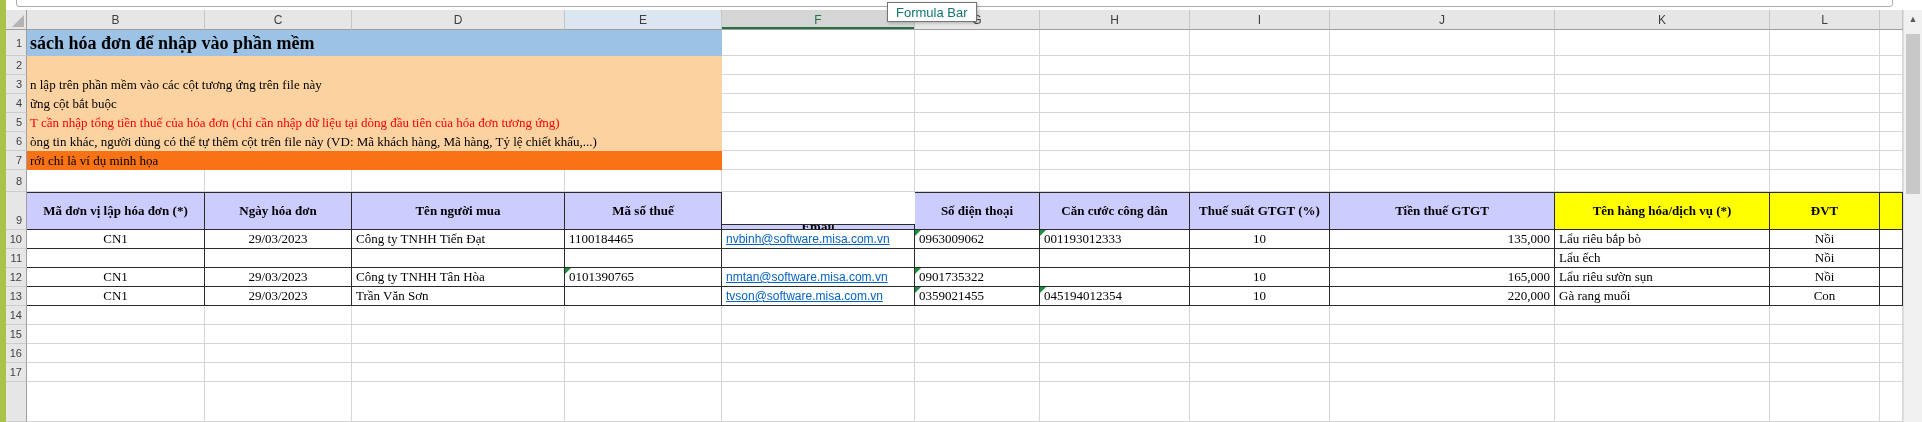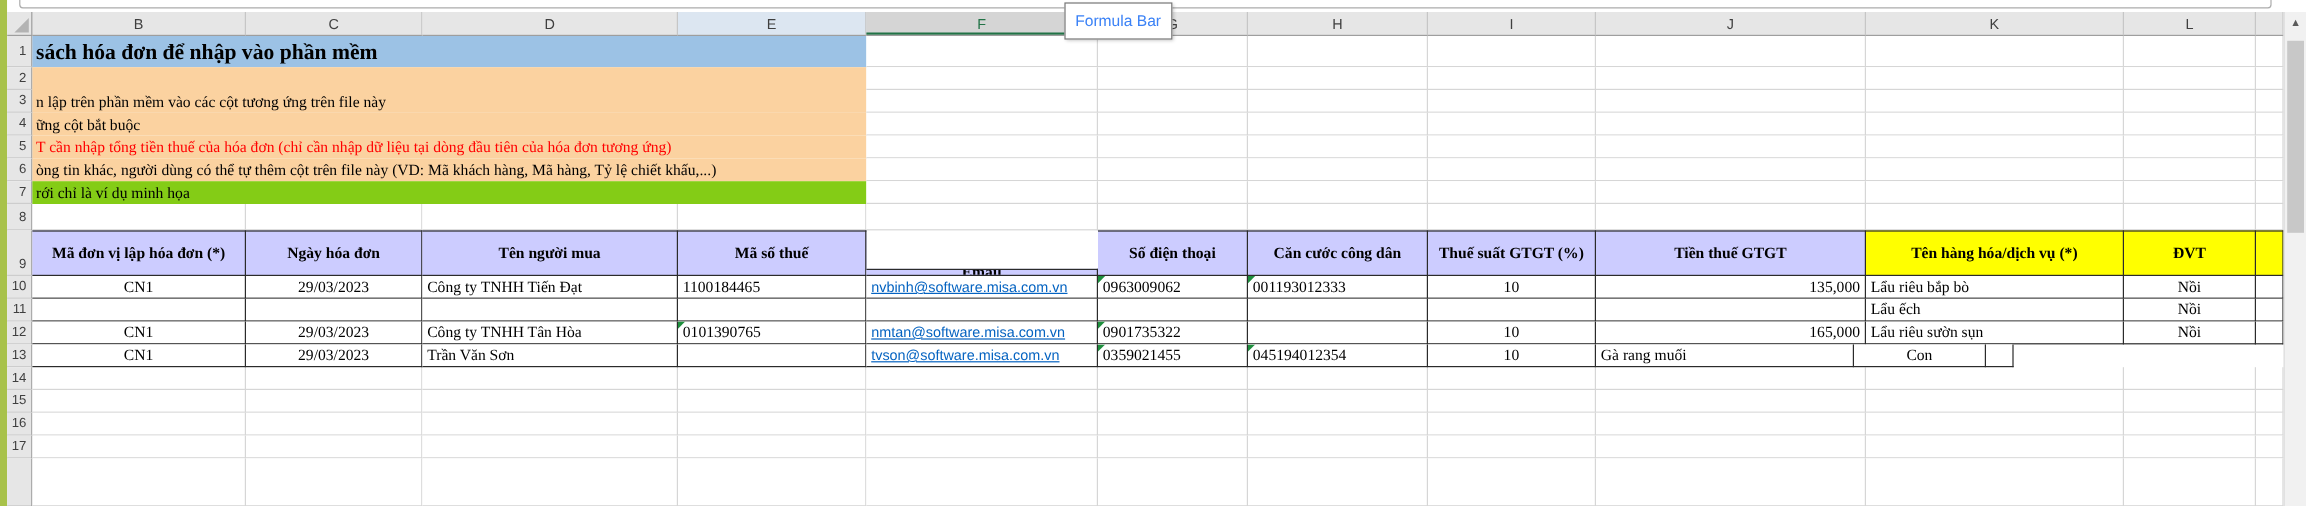--- a/index.html
+++ b/index.html
@@ -48,23 +48,23 @@
   .al { justify-content:flex-start; padding-left:4px; }
   .ac { justify-content:center; }
   .ar { justify-content:flex-end; padding-right:4px; }
 
   .flag { position:absolute; left:0; top:0; width:0; height:0;
           border-top:6px solid var(--flag); border-right:6px solid transparent; }
 
   a.email { font-family:"Liberation Sans","DejaVu Sans",sans-serif; font-size:12px;
             color:var(--link); text-decoration:underline; }
 
-  .tooltip { position:absolute; left:887px; top:2px; height:31px; padding:2px 8px;
+  .tooltip { position:absolute; left:887px; top:2px; height:20px; padding:2px 8px;
              background:#fff; border:1px solid #767676; box-shadow:1px 1px 3px rgba(0,0,0,.25);
-             font-size:13px; color:#3b82f6; display:flex; align-items:center; z-index:20; }
+             font-size:13px; color:#0f766e; display:flex; align-items:center; z-index:20; }
 
   .scroll { position:absolute; right:0; top:10px; width:19px; height:412px;
             background:#F1F1F1; border-left:1px solid #DDDDDD; }
   .sarrow { height:18px; display:flex; align-items:center; justify-content:center;
             font-size:9px; color:#5A5A5A; }
   .sthumb { position:absolute; left:2px; right:2px; top:24px; height:160px; background:#C8C8C8; }
 </style>
 </head>
 <body>
 
@@ -163,21 +163,21 @@
           <div class="gcell" style="width: 125px; flex: 0 0 125px;"></div>
           <div class="gcell" style="width: 150px; flex: 0 0 150px;"></div>
           <div class="gcell" style="width: 140px; flex: 0 0 140px;"></div>
           <div class="gcell" style="width: 225px; flex: 0 0 225px;"></div>
           <div class="gcell" style="width: 215px; flex: 0 0 215px;"></div>
           <div class="gcell" style="width: 110px; flex: 0 0 110px;"></div>
           <div class="gcell" style="width: 23px; flex: 0 0 23px;"></div>
         </div>
         <div class="row" style="height: 19px;">
           <div class="gut">7</div>
-          <div class="band" style="width: 695px; flex: 0 0 695px; background: #84cc16;">rới chỉ là ví dụ minh họa</div>
+          <div class="band" style="width: 695px; flex: 0 0 695px; background: #f97316;">rới chỉ là ví dụ minh họa</div>
           <div class="gcell" style="width: 193px; flex: 0 0 193px;"></div>
           <div class="gcell" style="width: 125px; flex: 0 0 125px;"></div>
           <div class="gcell" style="width: 150px; flex: 0 0 150px;"></div>
           <div class="gcell" style="width: 140px; flex: 0 0 140px;"></div>
           <div class="gcell" style="width: 225px; flex: 0 0 225px;"></div>
           <div class="gcell" style="width: 215px; flex: 0 0 215px;"></div>
           <div class="gcell" style="width: 110px; flex: 0 0 110px;"></div>
           <div class="gcell" style="width: 23px; flex: 0 0 23px;"></div>
         </div>
         <div class="row" style="height: 22px;">
@@ -264,20 +264,21 @@
           <div class="tcell ac" style="width: 178px; flex: 0 0 178px;">CN1</div>
           <div class="tcell ac" style="width: 147px; flex: 0 0 147px;">29/03/2023</div>
           <div class="tcell al" style="width: 213px; flex: 0 0 213px;">Trần Văn Sơn</div>
           <div class="tcell al" style="width: 157px; flex: 0 0 157px;"></div>
           <div class="tcell al" style="width: 193px; flex: 0 0 193px;">
             <a class="email" href="#">tvson@software.misa.com.vn</a>
           </div>
           <div class="tcell al" style="width: 125px; flex: 0 0 125px; font-family: Liberation Serif, serif;"><span class="flag"></span>0359021455</div>
           <div class="tcell al" style="width: 150px; flex: 0 0 150px;"><span class="flag"></span>045194012354</div>
           <div class="tcell ac" style="width: 140px; flex: 0 0 140px;">10</div>
+          <div class="tcell ar" style="width: 225px; flex: 0 0 225px;">220,000</div>
           <div class="tcell al" style="width: 215px; flex: 0 0 215px;">Gà rang muối</div>
           <div class="tcell ac" style="width: 110px; flex: 0 0 110px;">Con</div>
           <div class="tcell al" style="width: 23px; flex: 0 0 23px;"></div>
         </div>
         <div class="row" style="height: 19px;">
           <div class="gut">14</div>
           <div class="gcell" style="width: 178px; flex: 0 0 178px;"></div>
           <div class="gcell" style="width: 147px; flex: 0 0 147px;"></div>
           <div class="gcell" style="width: 213px; flex: 0 0 213px;"></div>
           <div class="gcell" style="width: 157px; flex: 0 0 157px;"></div>

